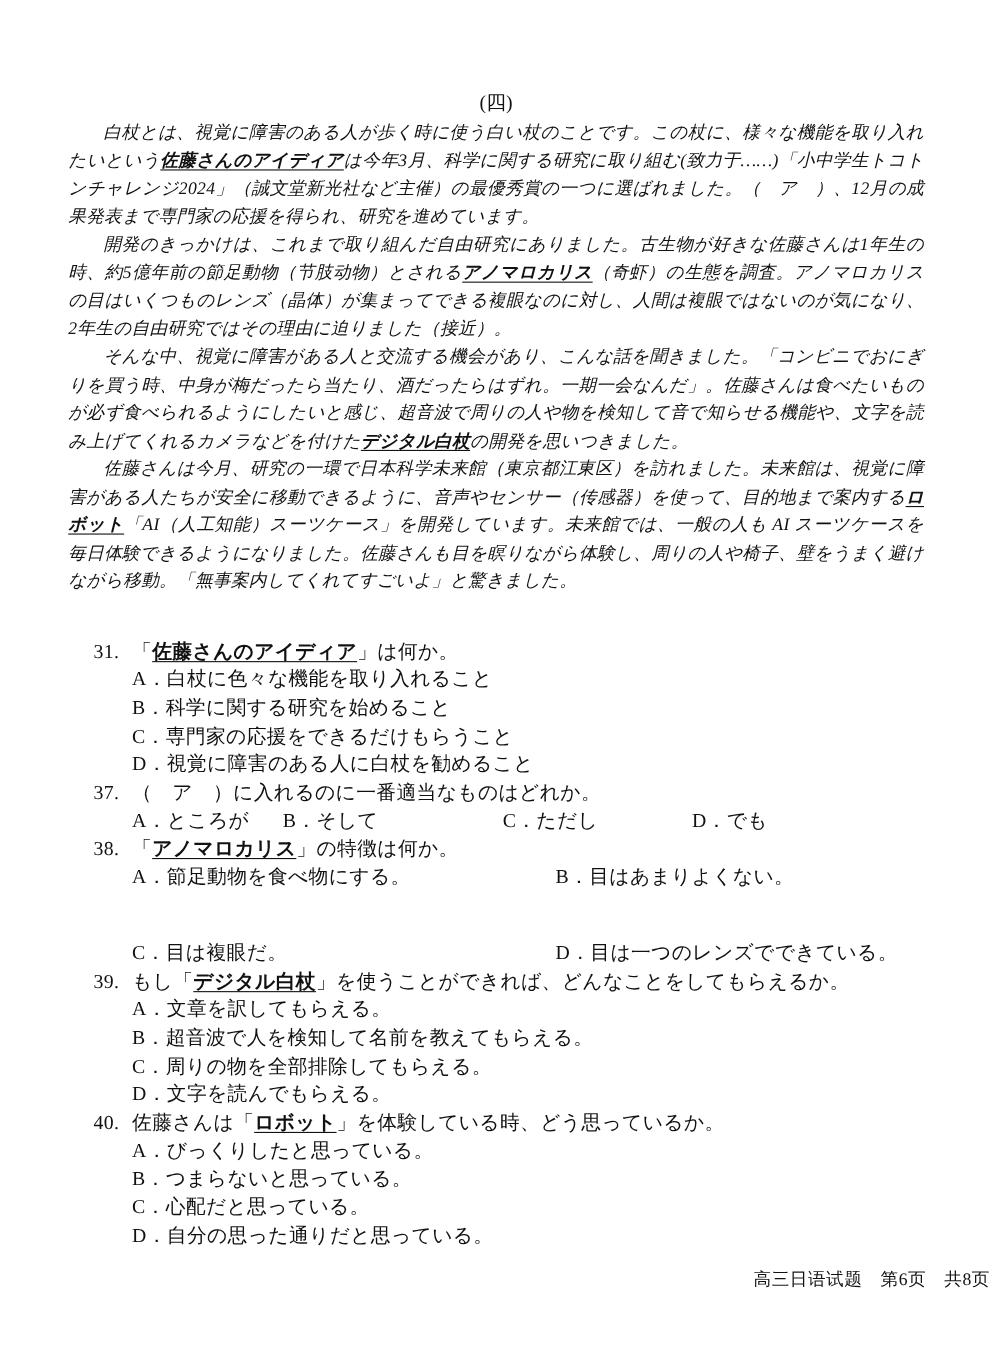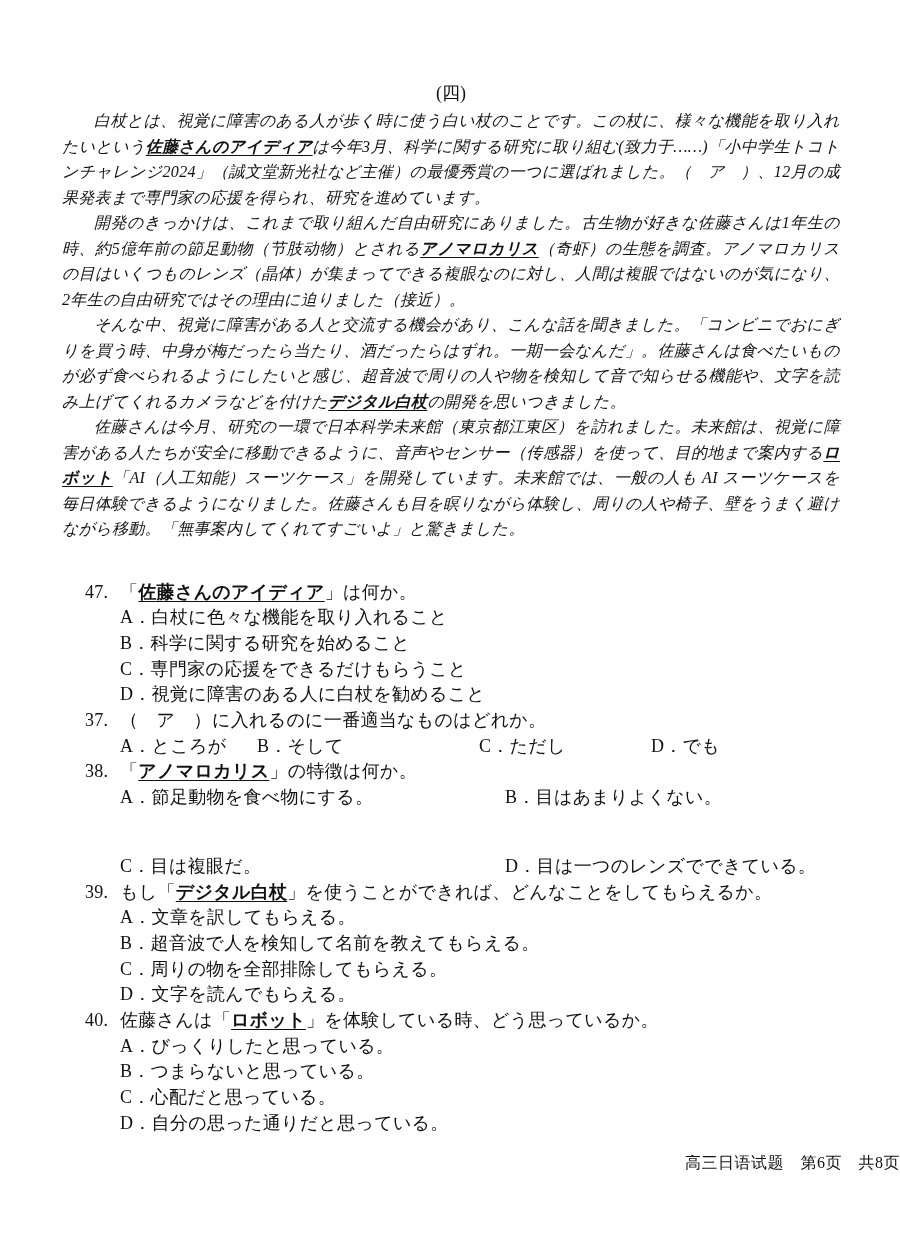--- a/index.html
+++ b/index.html
@@ -44,21 +44,21 @@
     letter-spacing: 0.3px;
   }
   .q-num { flex: 0 0 35px; }
   .q-body { flex: 1; min-width: 0; }
   .q-stem { }
   .option { white-space: nowrap; }
   .opts-list .option { display: block; }
   .opts-row { display: flex; }
   .opts-row .option:nth-child(1) { width: 137px; }
   .opts-row .option:nth-child(2) { width: 200px; }
-  .opts-row .option:nth-child(3) { width: 172px; margin-left: 22px; }
+  .opts-row .option:nth-child(3) { width: 172px; }
   .opts-row .option:nth-child(4) { flex: 1; }
   .opts-cols2 { display: grid; grid-template-columns: 342px 1fr; gap: 43px; }
   .footer {
     position: absolute;
     left: 0;
     right: 0;
     bottom: 72px;
     text-align: right;
     font-size: 16px;
     letter-spacing: 0.5px;
@@ -72,21 +72,21 @@
 
   <div class="passage" id="passage">
       <p><span class="seg-n">白杖とは、視覚に障害のある人が歩く時に使う白い杖のことです。この杖に、様々な機能を取り入れたいという</span><span class="seg-bu">佐藤さんのアイディア</span><span class="seg-n">は今年3月、科学に関する研究に取り組む(致力于……)「小中学生トコトンチャレンジ2024」（誠文堂新光社など主催）の最優秀賞の一つに選ばれました。（　ア　）、12月の成果発表まで専門家の応援を得られ、研究を進めています。</span></p>
       <p><span class="seg-n">開発のきっかけは、これまで取り組んだ自由研究にありました。古生物が好きな佐藤さんは1年生の時、約5億年前の節足動物（节肢动物）とされる</span><span class="seg-bu">アノマロカリス</span><span class="seg-n">（奇虾）の生態を調査。アノマロカリスの目はいくつものレンズ（晶体）が集まってできる複眼なのに対し、人間は複眼ではないのが気になり、2年生の自由研究ではその理由に迫りました（接近）。</span></p>
       <p><span class="seg-n">そんな中、視覚に障害がある人と交流する機会があり、こんな話を聞きました。「コンビニでおにぎりを買う時、中身が梅だったら当たり、酒だったらはずれ。一期一会なんだ」。佐藤さんは食べたいものが必ず食べられるようにしたいと感じ、超音波で周りの人や物を検知して音で知らせる機能や、文字を読み上げてくれるカメラなどを付けた</span><span class="seg-bu">デジタル白杖</span><span class="seg-n">の開発を思いつきました。</span></p>
       <p><span class="seg-n">佐藤さんは今月、研究の一環で日本科学未来館（東京都江東区）を訪れました。未来館は、視覚に障害がある人たちが安全に移動できるように、音声やセンサー（传感器）を使って、目的地まで案内する</span><span class="seg-bu">ロボット</span><span class="seg-n">「AI（人工知能）スーツケース」を開発しています。未来館では、一般の人も AI スーツケースを毎日体験できるようになりました。佐藤さんも目を瞑りながら体験し、周りの人や椅子、壁をうまく避けながら移動。「無事案内してくれてすごいよ」と驚きました。</span></p>
     </div>
 
   <div class="questions" id="questions">
       <div class="question">
-        <div class="q-num">47.</div>
+        <div class="q-num">31.</div>
         <div class="q-body">
           <div class="q-stem"><span class="seg-n">「</span><span class="seg-bu">佐藤さんのアイディア</span><span class="seg-n">」は何か。</span></div>
           <div class="opts-list">
             <div class="option"><span>A．</span><span>白杖に色々な機能を取り入れること</span></div>
             <div class="option"><span>B．</span><span>科学に関する研究を始めること</span></div>
             <div class="option"><span>C．</span><span>専門家の応援をできるだけもらうこと</span></div>
             <div class="option"><span>D．</span><span>視覚に障害のある人に白杖を勧めること</span></div>
           </div>
         </div>
       </div>

